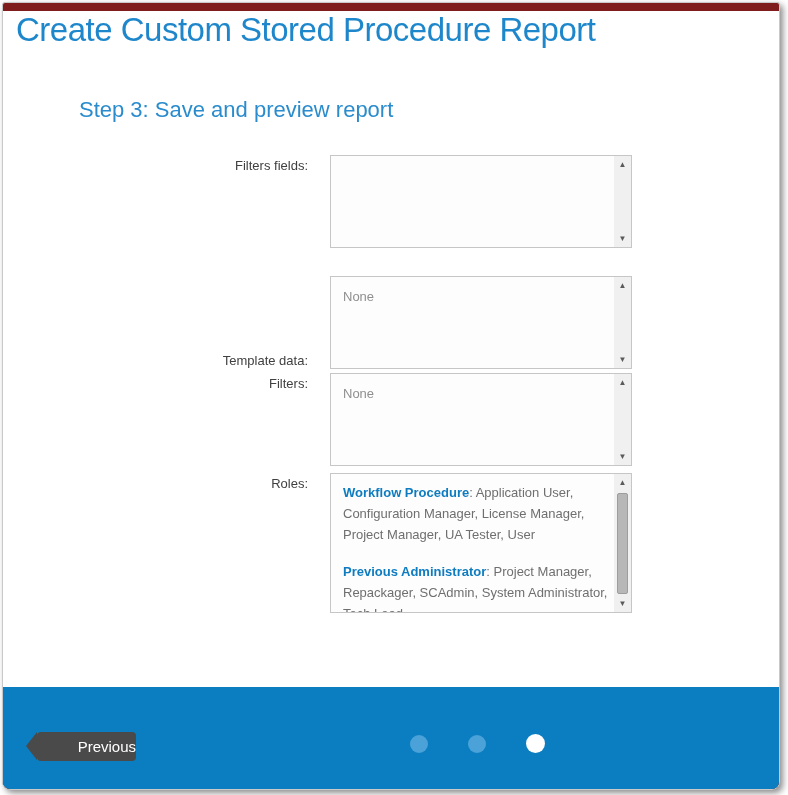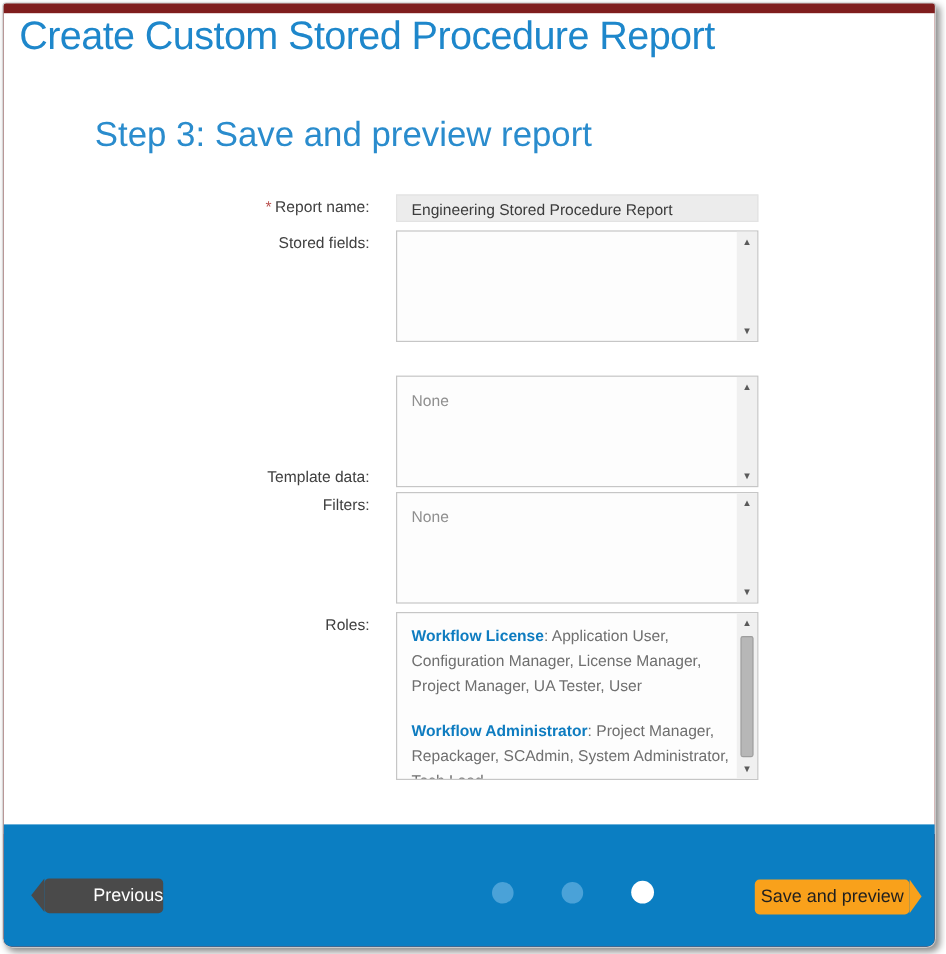--- a/index.html
+++ b/index.html
@@ -23,21 +23,21 @@
 
   .page-title {
     margin:8px 0 0 13px;
     font-size:33px;
     font-weight:300;
     color:#1e87cb;
     letter-spacing:-0.5px;
   }
   .step-heading {
     margin:48px 0 0 76px;
-    font-size:29px;
+    font-size:22px;
     font-weight:300;
     color:#2a8ccd;
   }
 
   .form { margin-top:32px; }
   .form-row { display:flex; align-items:flex-start; }
   .form-label {
     width:305px;
     text-align:right;
     font-size:13px;
@@ -156,29 +156,23 @@
 <body>
 
 <div class="card">
   <div class="content">
 
     <h1 class="page-title">Create Custom Stored Procedure Report</h1>
     <h2 class="step-heading">Step 3: Save and preview report</h2>
 
     <div class="form">
 
-      <div class="form-row">
-        <div class="form-label"><span class="req">*</span><span>Report name:</span></div>
-        <div class="field">
-          <div class="text-input">Engineering Stored Procedure Report</div>
-        </div>
-      </div>
 
       <div class="form-row" style="margin-top:7px;">
-        <div class="form-label">Stored fields:</div>
+        <div class="form-label">Filters fields:</div>
         <div class="field">
           <div class="listbox lb-sm">
             <div class="lb-text"></div>
             <div class="sb">
               <div class="sb-arrow">▲</div>
               <div class="sb-arrow">▼</div>
             </div>
           </div>
         </div>
       </div>
@@ -207,37 +201,36 @@
             </div>
           </div>
         </div>
       </div>
 
       <div class="form-row" style="margin-top:7px;">
         <div class="form-label">Roles:</div>
         <div class="field">
           <div class="listbox lb-lg">
             <div class="roles-content">
-              <div class="role-entry"><span class="role-name">Workflow License</span><span>: </span><span>Application User, Configuration Manager, License Manager, Project Manager, UA Tester, User</span></div>
-              <div class="role-entry"><span class="role-name">Workflow Administrator</span><span>: </span><span>Project Manager, Repackager, SCAdmin, System Administrator, Tech Lead</span></div>
+              <div class="role-entry"><span class="role-name">Workflow Procedure</span><span>: </span><span>Application User, Configuration Manager, License Manager, Project Manager, UA Tester, User</span></div>
+              <div class="role-entry"><span class="role-name">Previous Administrator</span><span>: </span><span>Project Manager, Repackager, SCAdmin, System Administrator, Tech Lead</span></div>
             </div>
             <div class="sb">
               <div class="sb-arrow">▲</div>
               <div class="sb-thumb"></div>
               <div class="sb-arrow">▼</div>
             </div>
           </div>
         </div>
       </div>
 
     </div>
   </div>
 
   <div class="footer">
     <div class="btn btn-prev">Previous</div>
     <div class="dots">
       <div class="dot"></div>
       <div class="dot"></div>
       <div class="dot active"></div>
     </div>
-    <div class="btn btn-save">Save and preview</div>
   </div>
 </div>
 
 </body></html>

